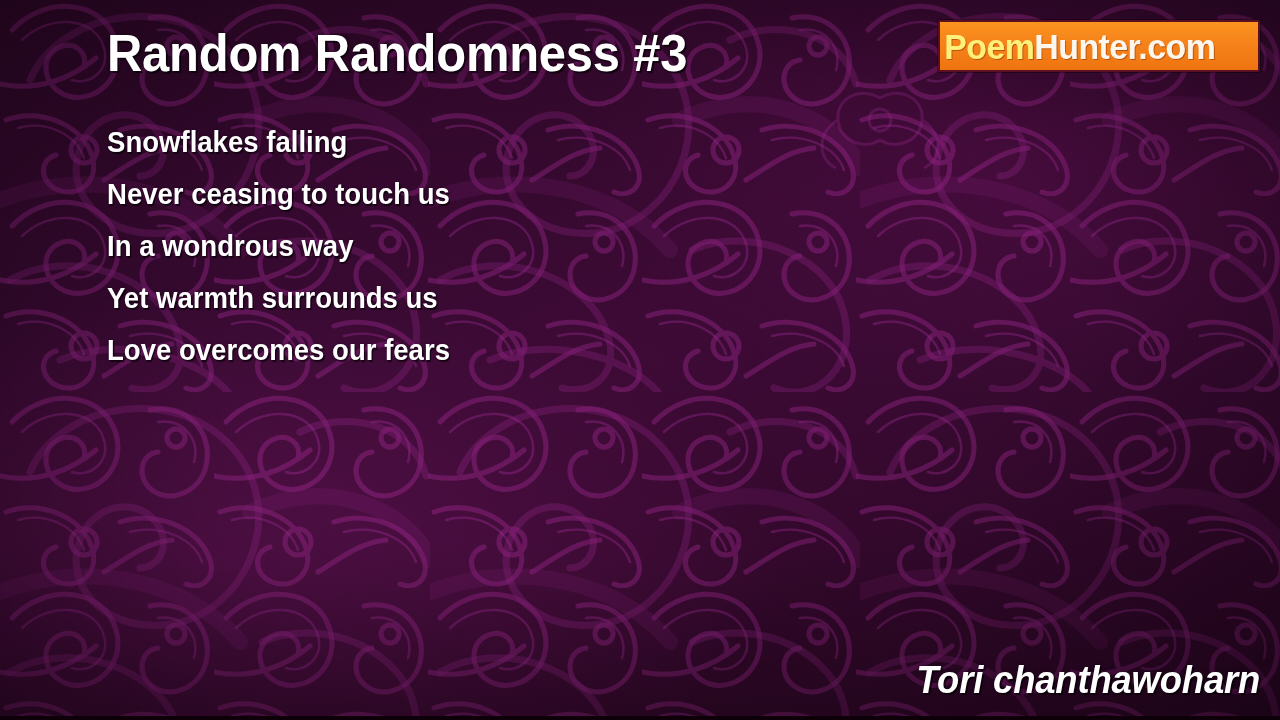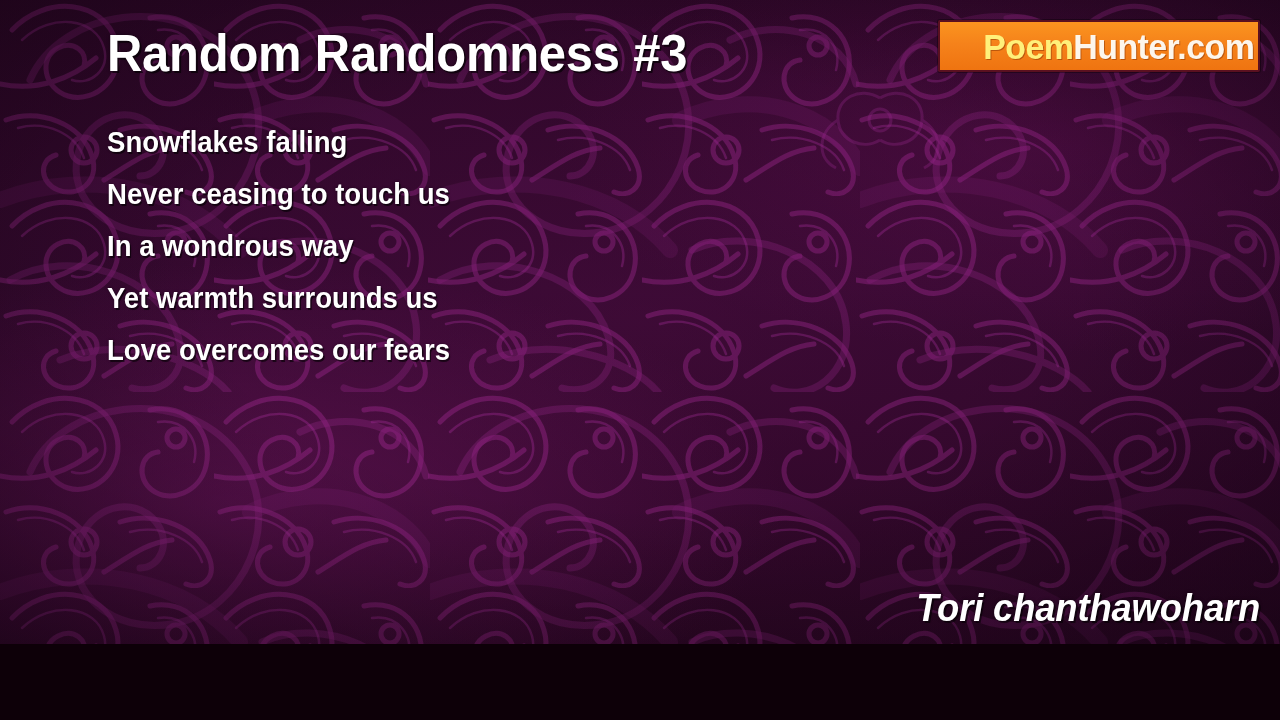--- a/index.html
+++ b/index.html
@@ -10,21 +10,21 @@
   body {
     width: 1280px;
     height: 720px;
     overflow: hidden;
     font-family: "Liberation Sans", sans-serif;
   }
 
   #poster {
     position: relative;
     width: 1280px;
-    height: 644px;
+    height: 716px;
     overflow: hidden;
     background-color: #3a0a33;
     isolation: isolate;
   }
 
   
   .bg-layer {
     position: absolute;
     inset: 0;
     pointer-events: none;
@@ -70,21 +70,21 @@
     left: 938px;
     top: 20px;
     width: 322px;
     height: 52px;
     box-sizing: border-box;
     border: 2px solid #5a1020;
     border-radius: 2px;
     background: linear-gradient(180deg, #fb941f 0%, #f5811a 48%, #ef7410 100%);
     display: flex;
     align-items: center;
-    justify-content: flex-end;
+    justify-content: flex-start;
     box-shadow: 0 0 0 1px rgba(0,0,0,0.35);
   }
   .brand-text {
     font-family: "Liberation Sans Narrow", "Liberation Sans", sans-serif;
     font-size: 35px;
     font-weight: bold;
     line-height: 1;
     letter-spacing: -0.6px;
     white-space: nowrap;
     transform: scaleX(0.97);

